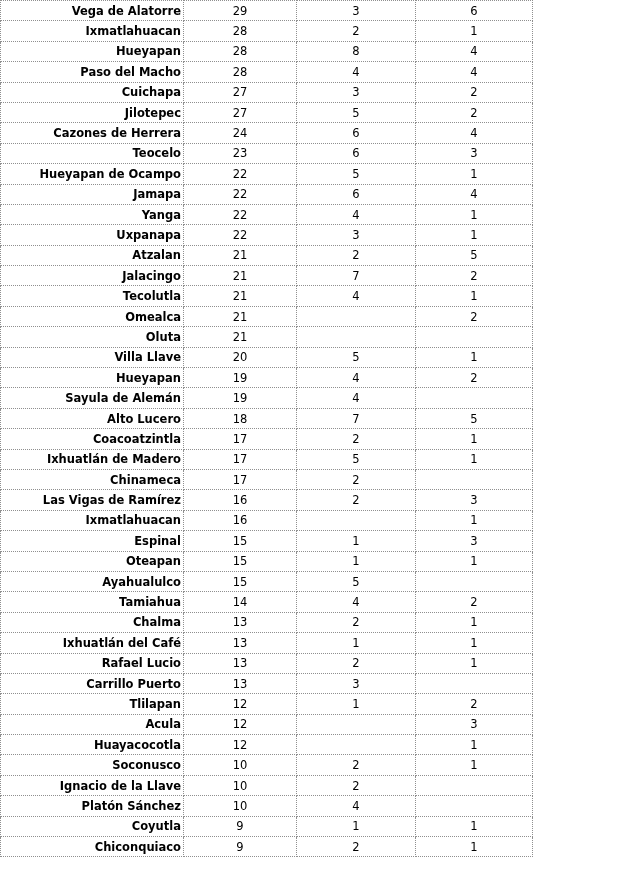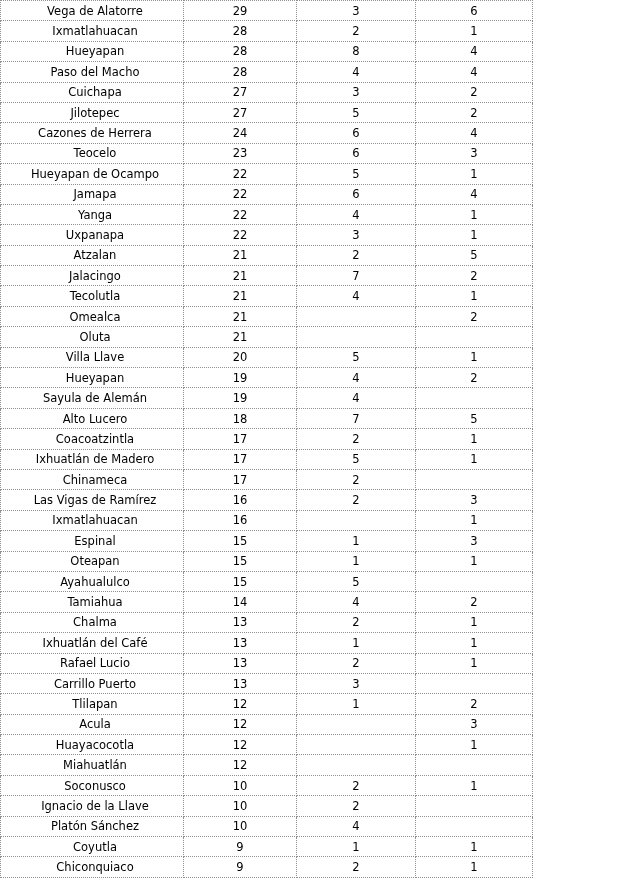--- a/index.html
+++ b/index.html
@@ -25,23 +25,24 @@
     height: 19.4px;
     font-family: "DejaVu Sans", "Liberation Sans", sans-serif;
     font-size: 11.5px;
     color: #000000;
     white-space: nowrap;
     overflow: hidden;
     vertical-align: middle;
     padding: 0;
   }
   table.muni-table td.name {
-    text-align: center;
+    text-align: right;
     padding-left: 8px;
     padding-right: 2px;
+    font-weight: bold;
   }
   table.muni-table td.num {
     text-align: center;
   }
 </style>
 </head>
 <body>
 
 <div class="page">
   <table class="muni-table">
@@ -268,26 +269,20 @@
           <td class="num"></td>
           <td class="num">3</td>
         </tr>
         <tr>
           <td class="name">Huayacocotla</td>
           <td class="num">12</td>
           <td class="num"></td>
           <td class="num">1</td>
         </tr>
         <tr>
-          <td class="name">Miahuatlán</td>
-          <td class="num">12</td>
-          <td class="num"></td>
-          <td class="num"></td>
-        </tr>
-        <tr>
           <td class="name">Soconusco</td>
           <td class="num">10</td>
           <td class="num">2</td>
           <td class="num">1</td>
         </tr>
         <tr>
           <td class="name">Ignacio de la Llave</td>
           <td class="num">10</td>
           <td class="num">2</td>
           <td class="num"></td>

